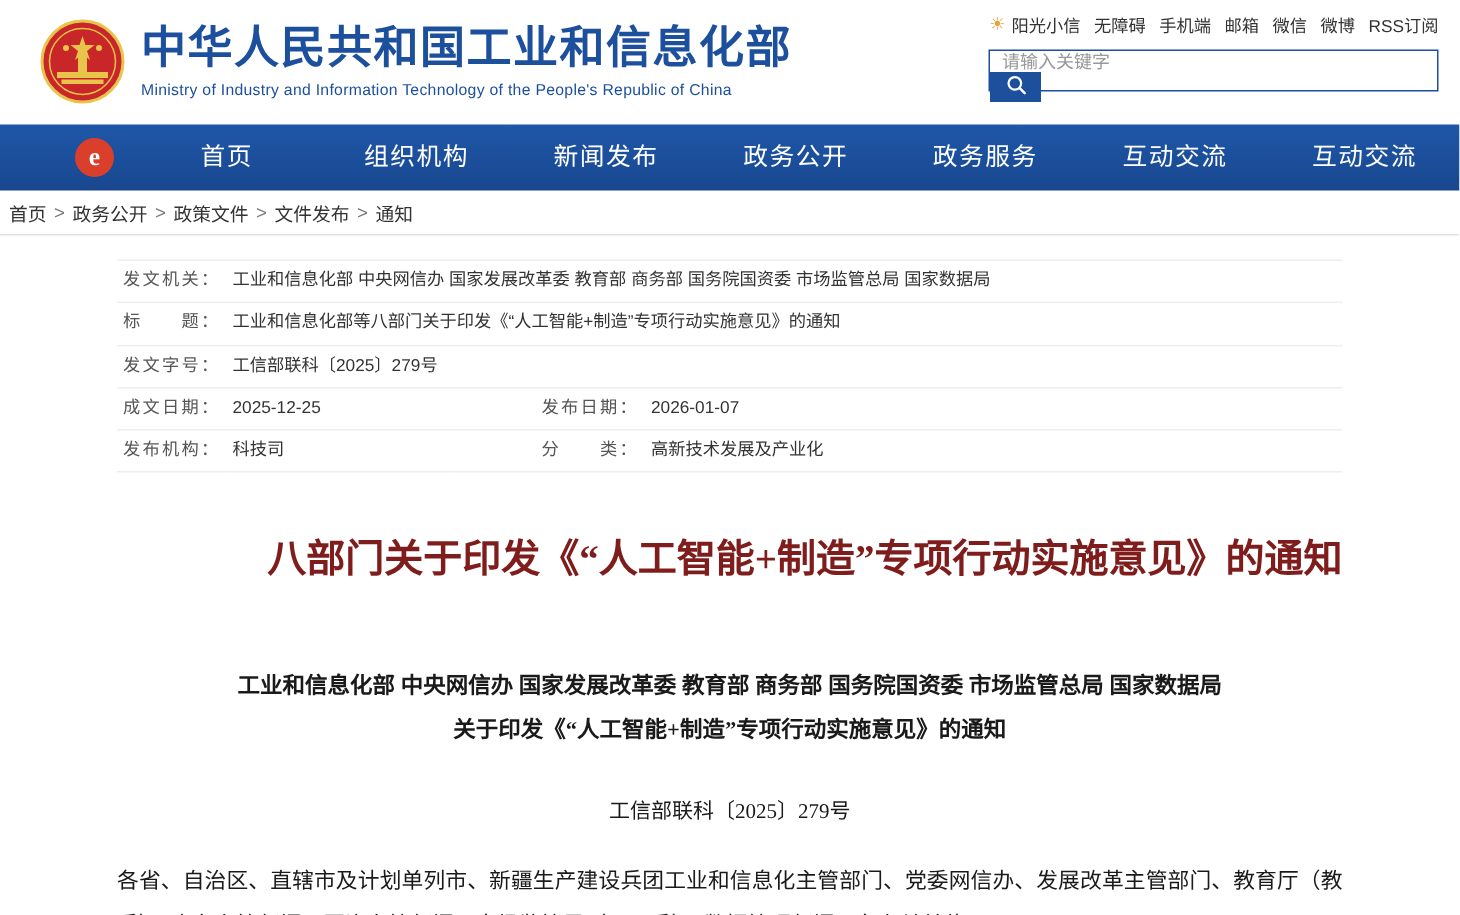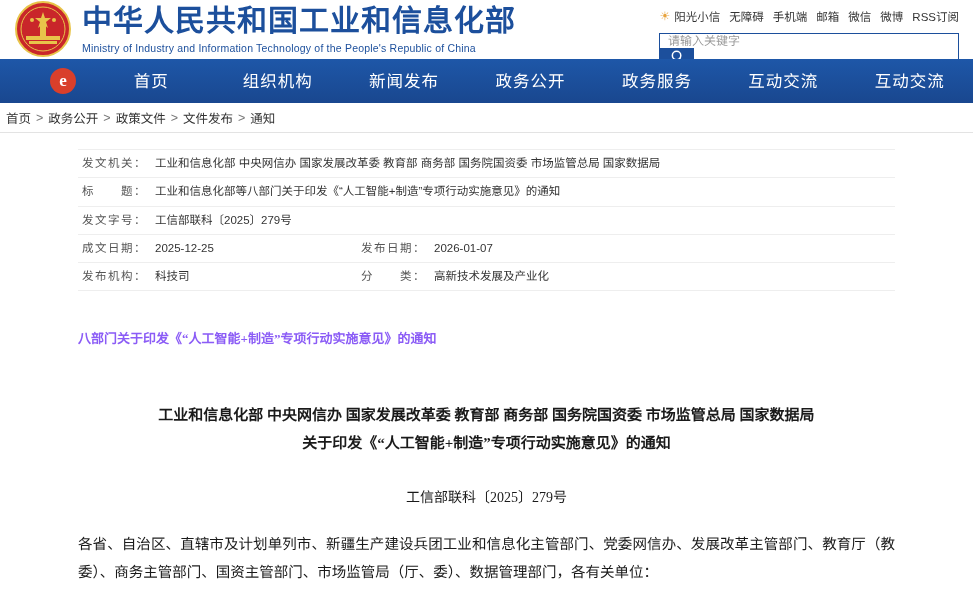--- a/index.html
+++ b/index.html
@@ -7,25 +7,26 @@
     margin: 0; padding: 0;
     width: 973px; height: 610px;
     overflow: hidden;
     background: #ffffff;
     font-family: "Liberation Sans", "DejaVu Sans", sans-serif;
   }
 
   
   .header {
     position: relative;
-    height: 59px;
+    height: 83px;
     background: #ffffff;
     border-bottom: 1px solid #ffffff;
     display: flex;
     align-items: center;
+    margin-left: 12px;
   }
   .emblem {
     width: 58px; height: 58px;
     margin-left: 14px;
     flex: 0 0 auto;
     position: relative;
   }
   .title-block {
     margin-left: 10px;
     display: flex;
@@ -170,25 +171,25 @@
     color: #555;
     white-space: nowrap;
     width: 72px;
     letter-spacing: 1.5px;
   }
   .meta .val { color: #333; }
   .meta .lbl2 { color: #555; white-space: nowrap; width: 66px; letter-spacing: 1.5px; padding-left: 60px; }
 
   
   .doc-title {
-    text-align: left;
-    font-family: "Liberation Serif", "DejaVu Serif", serif;
-    font-size: 13px;
+    text-align: right;
+    font-family: "Liberation Serif", "DejaVu Serif", serif;
+    font-size: 26px;
     font-weight: bold;
-    color: #8b5cf6;
+    color: #7f1d1d;
     margin: 38px 0 0 0;
     line-height: 1.5;
   }
   .issuers {
     text-align: center;
     font-family: "Liberation Serif", "DejaVu Serif", serif;
     font-size: 15px;
     font-weight: bold;
     color: #1a1a1a;
     margin-top: 52px;

